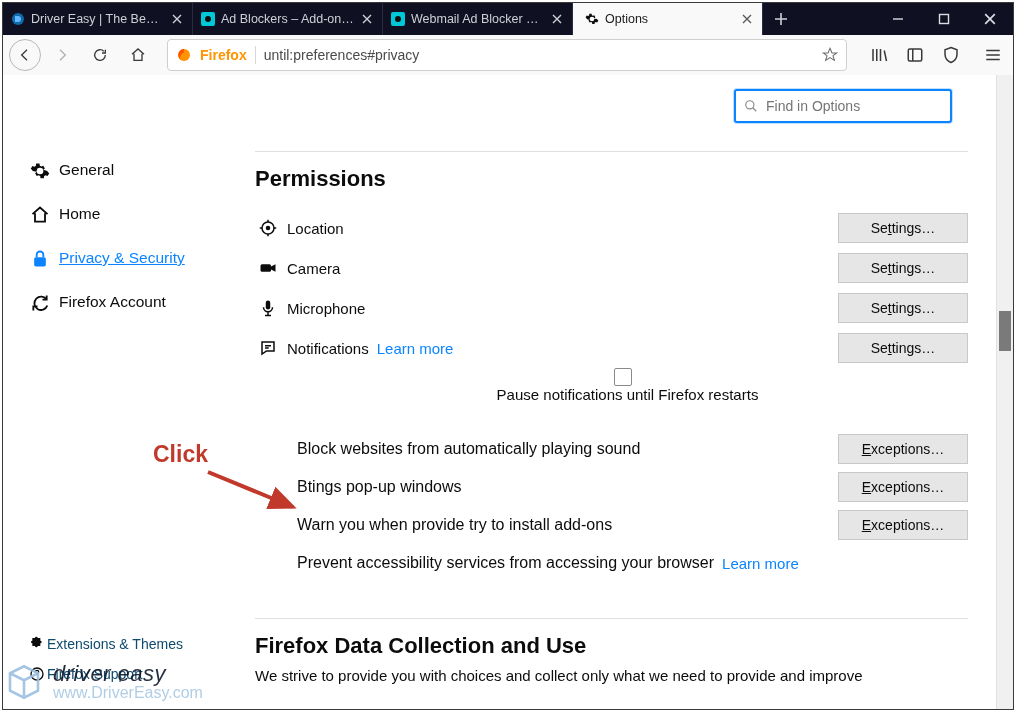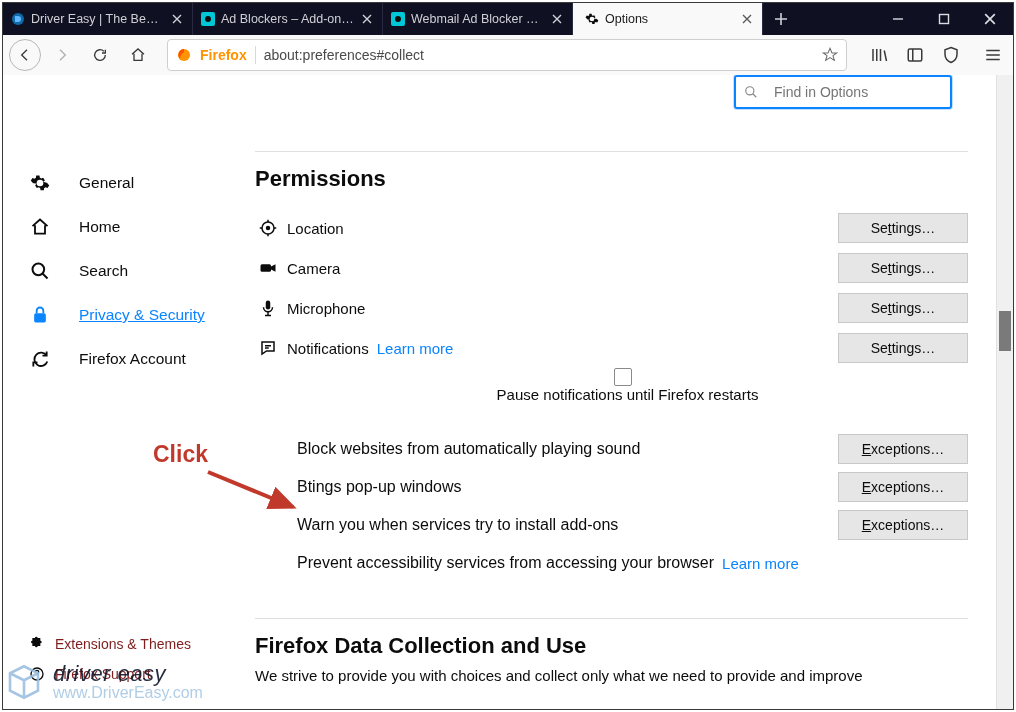--- a/index.html
+++ b/index.html
@@ -57,33 +57,33 @@
   .hamburger{margin-left:10px;width:28px;display:flex;align-items:center;justify-content:center;}
 
   
   .content{position:absolute;top:72px;left:0;right:0;bottom:0;display:flex;background:#fff;}
   .sbar{width:16px;flex:none;background:#f0f0f0;border-left:1px solid #e1e1e1;position:relative;}
   .sbar .thumb{position:absolute;left:2px;right:2px;top:236px;height:40px;background:var(--scrollbar-dark);border-radius:0;}
 
   .page{flex:1;position:relative;overflow:hidden;}
 
   
-  .optsearch{position:absolute;right:44px;top:0;width:198px;height:30px;border:2px solid var(--search-border);border-radius:3px;display:flex;align-items:center;padding:0 8px;gap:14px;background:#fff;box-shadow:0 0 0 1px rgba(10,132,255,.25);}
+  .optsearch{position:absolute;right:44px;top:14px;width:198px;height:30px;border:2px solid var(--search-border);border-radius:3px;display:flex;align-items:center;padding:0 8px;gap:6px;background:#fff;box-shadow:0 0 0 1px rgba(10,132,255,.25);}
   .optsearch input{border:none;outline:none;font-size:14px;flex:1;color:#737373;background:transparent;}
   .optsearch .sic{color:#8a8a8a;}
 
   
   .cats{position:absolute;left:26px;top:86px;width:200px;}
-  .cat{display:flex;align-items:center;gap:28px;height:44px;font-size:15.5px;color:#0c0c0d;}
+  .cat{display:flex;gap:8px;height:44px;font-size:15.5px;color:#0c0c0d;}
   .cat .cic{width:22px;display:flex;justify-content:center;color:#0c0c0d;}
   .cat.sel{color:var(--sidebar-sel);text-decoration:underline;}
   .cat.sel .cic{color:var(--sidebar-sel);}
 
   .bottom-links{position:absolute;left:26px;bottom:20px;}
-  .blink{display:flex;align-items:center;gap:10px;height:30px;font-size:14px;color:#7f1d1d;}
+  .blink{display:flex;align-items:center;gap:2px;height:30px;font-size:14px;color:#0c4a6e;}
 
   
   .panel{position:absolute;left:252px;right:28px;top:76px;}
   hr.cut{border:none;border-top:1px solid #e0e0e0;margin:0 0 14px 0;}
   h2.sec{font-weight:600;font-size:22px;margin:0 0 16px 0;color:#0c0c0d;}
 
   .permrow{display:flex;align-items:center;height:40px;}
   .permrow .pic{width:26px;display:flex;justify-content:center;color:#0c0c0d;}
   .permrow .plabel{font-size:15px;margin-left:6px;}
   .permrow .learn{color:var(--link);margin-left:8px;font-size:15px;}
@@ -225,21 +225,21 @@
 
     <div class="urlbar">
       <span>
         <svg width="16" height="16" viewBox="0 0 24 24">
             <circle cx="12" cy="12" r="9" fill="#ff9400"></circle>
             <path d="M12 3a9 9 0 00-6 15c0-8 6-10 6-10z" fill="#ff4f00"></path>
           </svg>
       </span>
       <span class="ff">Firefox</span>
       <span class="sep"></span>
-      <span class="addr">about:preferences#collect</span>
+      <span class="addr">until:preferences#privacy</span>
       <span class="star">
         <svg width="16" height="16" viewBox="0 0 24 24">
             <path d="M12 2l3 7h7l-5.5 4 2 7L12 16l-6.5 4 2-7L2 9h7z" fill="none" stroke="#6f6f6f" stroke-width="1.6"></path>
           </svg>
       </span>
     </div>
 
     <div class="right-icons">
       <div class="ic">
           <svg width="18" height="18" viewBox="0 0 24 24">
@@ -287,29 +287,20 @@
             </span>
           <span>General</span>
         </div>
         <div class="cat">
           <span class="cic">
               <svg width="20" height="20" viewBox="0 0 24 24">
                 <path d="M3 11l9-8 9 8M6 10v10h12V10" fill="none" stroke="currentColor" stroke-width="2.2"></path>
               </svg>
             </span>
           <span>Home</span>
-        </div>
-        <div class="cat">
-          <span class="cic">
-              <svg width="20" height="20" viewBox="0 0 24 24">
-                <circle cx="10" cy="10" r="7" fill="none" stroke="currentColor" stroke-width="2.4"></circle>
-                <path d="M15 15l6 6" stroke="currentColor" stroke-width="2.4"></path>
-              </svg>
-            </span>
-          <span>Search</span>
         </div>
         <div class="cat sel">
           <span class="cic">
               <svg width="20" height="20" viewBox="0 0 24 24">
                 <rect x="5" y="10" width="14" height="11" rx="2" fill="currentColor"></rect>
                 <path d="M8 10V7a4 4 0 018 0v3" fill="none" stroke="currentColor" stroke-width="2.2"></path>
               </svg>
             </span>
           <span>Privacy &amp; Security</span>
         </div>
@@ -413,21 +404,21 @@
           <span style="width:32px"></span>
           <span class="cbx checked boxed" style="margin-right:10px"></span>
           <span class="clabel"><span class="ul">B</span><span>tings pop-up windows</span></span>
           <span class="spacer"></span>
           <button class="sbtn"><span class="ul">E</span>xceptions…</button>
         </div>
 
         <div class="permrow" style="margin-left:0;height:38px;">
           <span style="width:32px"></span>
           <span class="cbx checked" style="margin-right:10px"></span>
-          <span class="clabel"><span class="ul">W</span><span>arn you when services try to install add-ons</span></span>
+          <span class="clabel"><span class="ul">W</span><span>arn you when provide try to install add-ons</span></span>
           <span class="spacer"></span>
           <button class="sbtn"><span class="ul">E</span>xceptions…</button>
         </div>
 
         <div class="permrow" style="margin-left:0;height:38px;">
           <span style="width:32px"></span>
           <span class="cbx" style="margin-right:10px"></span>
           <span class="clabel"><span>Prevent </span><span class="ul">a</span><span>ccessibility services from accessing your browser</span></span>
           <a class="learn">Learn more</a>
         </div>

